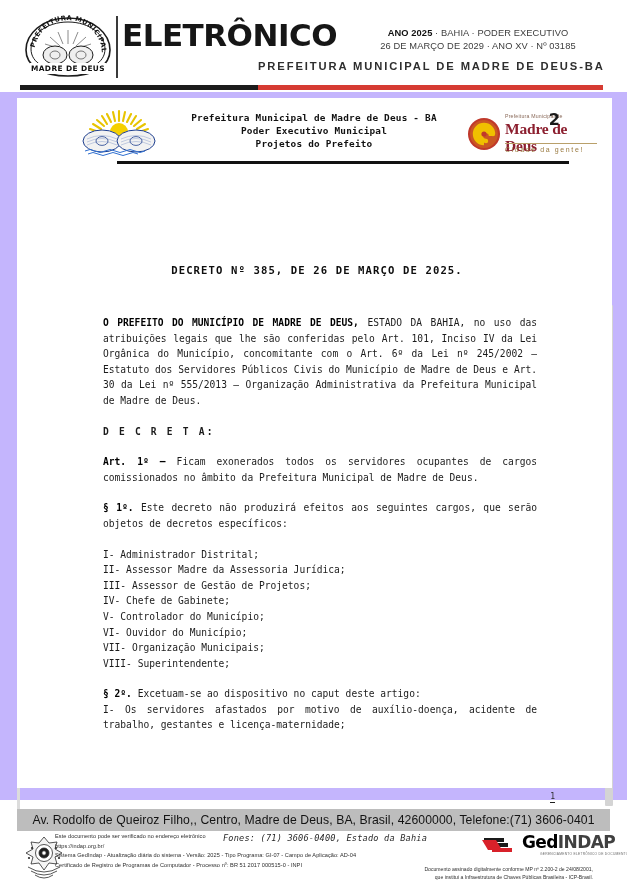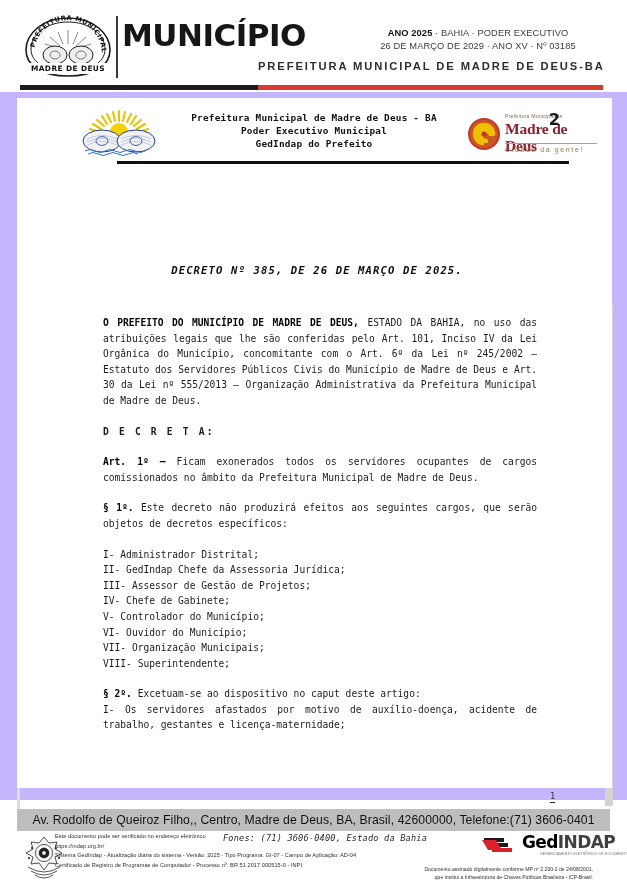--- a/index.html
+++ b/index.html
@@ -193,21 +193,20 @@
   
   .decreto-title {
     position: absolute;
     left: 97px; width: 440px; top: 172px;
     text-align: center;
     font-family: "DejaVu Sans Mono", monospace;
     font-weight: bold;
     font-size: 10.6px;
     letter-spacing: 1.1px;
     color: #0e0e0e;
-    font-style: italic;
   }
 
   
   .doc-body {
     position: absolute;
     left: 103px; top: 223px;
     width: 434px;
     font-family: "DejaVu Sans Mono", monospace;
     font-size: 9.6px;
     line-height: 15.6px;
@@ -367,21 +366,21 @@
         <path id="arcp" d="M14 40 A 34 34 0 0 1 82 40" fill="none"></path>
         <text font-family="DejaVu Sans, sans-serif" font-size="6.6" font-weight="bold" fill="#111" letter-spacing="0.5">
           <textPath href="#arcp" startOffset="6%">PREFEITURA MUNICIPAL</textPath>
         </text>
       </svg>
     </div>
 
     <div class="vbar"></div>
 
     <div class="do-title">
-      <div class="do-line2">MUNICÍPIO</div>
+      <div class="do-line2">ELETRÔNICO</div>
     </div>
 
     <div class="ano-block">
       <div><b>ANO 2025</b><span> ·  BAHIA  ·   PODER EXECUTIVO</span></div>
       <div>26 DE MARÇO DE 2029 ·  ANO XV  ·  Nº 03185</div>
     </div>
 
     <div class="prefeitura-line">PREFEITURA MUNICIPAL DE MADRE DE DEUS-BA</div>
 
     <div class="rule-black"></div>
@@ -430,21 +429,21 @@
             <g stroke="#2f6fd0" stroke-width="1" fill="none">
               <path d="M6 43 q5 -3 10 0 t10 0 t10 0 t10 0 t10 0 t10 0"></path>
               <path d="M9 46 q5 -3 10 0 t10 0 t10 0 t10 0 t10 0"></path>
             </g>
           </svg>
         </div>
 
         <div class="doc-head-text">
           <div>Prefeitura Municipal de Madre de Deus - BA</div>
           <div>Poder Executivo Municipal</div>
-          <div>GedIndap do Prefeito</div>
+          <div>Projetos do Prefeito</div>
         </div>
 
         <div class="mdd-logo">
           <div class="mdd-swirl">
             <svg viewBox="0 0 34 34" width="34" height="34">
               <circle cx="17" cy="17" r="16" fill="#c0392b"></circle>
               <path d="M17 3 a14 14 0 1 1 -0.1 0 Z" fill="#e8b20a" opacity="0.25"></path>
               <path d="M26 17 a9 9 0 1 0 -9 9 a7 7 0 1 1 7 -7 a5 5 0 1 0 -5 5" fill="none" stroke="#f0c000" stroke-width="4.4" stroke-linecap="round"></path>
               <circle cx="17" cy="17" r="2.6" fill="#c0392b"></circle>
             </svg>
@@ -468,21 +467,21 @@
     <div class="doc-body">
       <p><b>O PREFEITO DO MUNICÍPIO DE MADRE DE DEUS,</b><span> ESTADO DA BAHIA, no uso das atribuições legais que lhe são conferidas pelo Art. 101, Inciso IV da Lei Orgânica do Município, concomitante com o Art. 6º da Lei nº 245/2002 – Estatuto dos Servidores Públicos Civis do Município de Madre de Deus e Art. 30 da Lei nº 555/2013 – Organização Administrativa da Prefeitura Municipal de Madre de Deus.</span></p>
       <div class="gap"></div>
       <p class="spaced list-line">D E C R E T A:</p>
       <div class="gap"></div>
       <p><b>Art. 1º –</b><span> Ficam exonerados todos os servidores ocupantes de cargos comissionados no âmbito da Prefeitura Municipal de Madre de Deus.</span></p>
       <div class="gap"></div>
       <p><b>§ 1º.</b><span> Este decreto não produzirá efeitos aos seguintes cargos, que serão objetos de decretos específicos:</span></p>
       <div class="gap"></div>
       <p class="list-line">I- Administrador Distrital;</p>
-      <p class="list-line">II- GedIndap Chefe da Assessoria Jurídica;</p>
+      <p class="list-line">II- Assessor Madre da Assessoria Jurídica;</p>
       <p class="list-line">III- Assessor de Gestão de Projetos;</p>
       <p class="list-line">IV- Chefe de Gabinete;</p>
       <p class="list-line">V- Controlador do Município;</p>
       <p class="list-line">VI- Ouvidor do Município;</p>
       <p class="list-line">VII- Organização Municipais;</p>
       <p class="list-line">VIII- Superintendente;</p>
       <div class="gap"></div>
       <p class="list-line"><b>§ 2º.</b><span> Excetuam-se ao dispositivo no caput deste artigo:</span></p>
       <p>I- Os servidores afastados por motivo de auxílio-doença, acidente de trabalho, gestantes e licença-maternidade;</p>
     </div>

